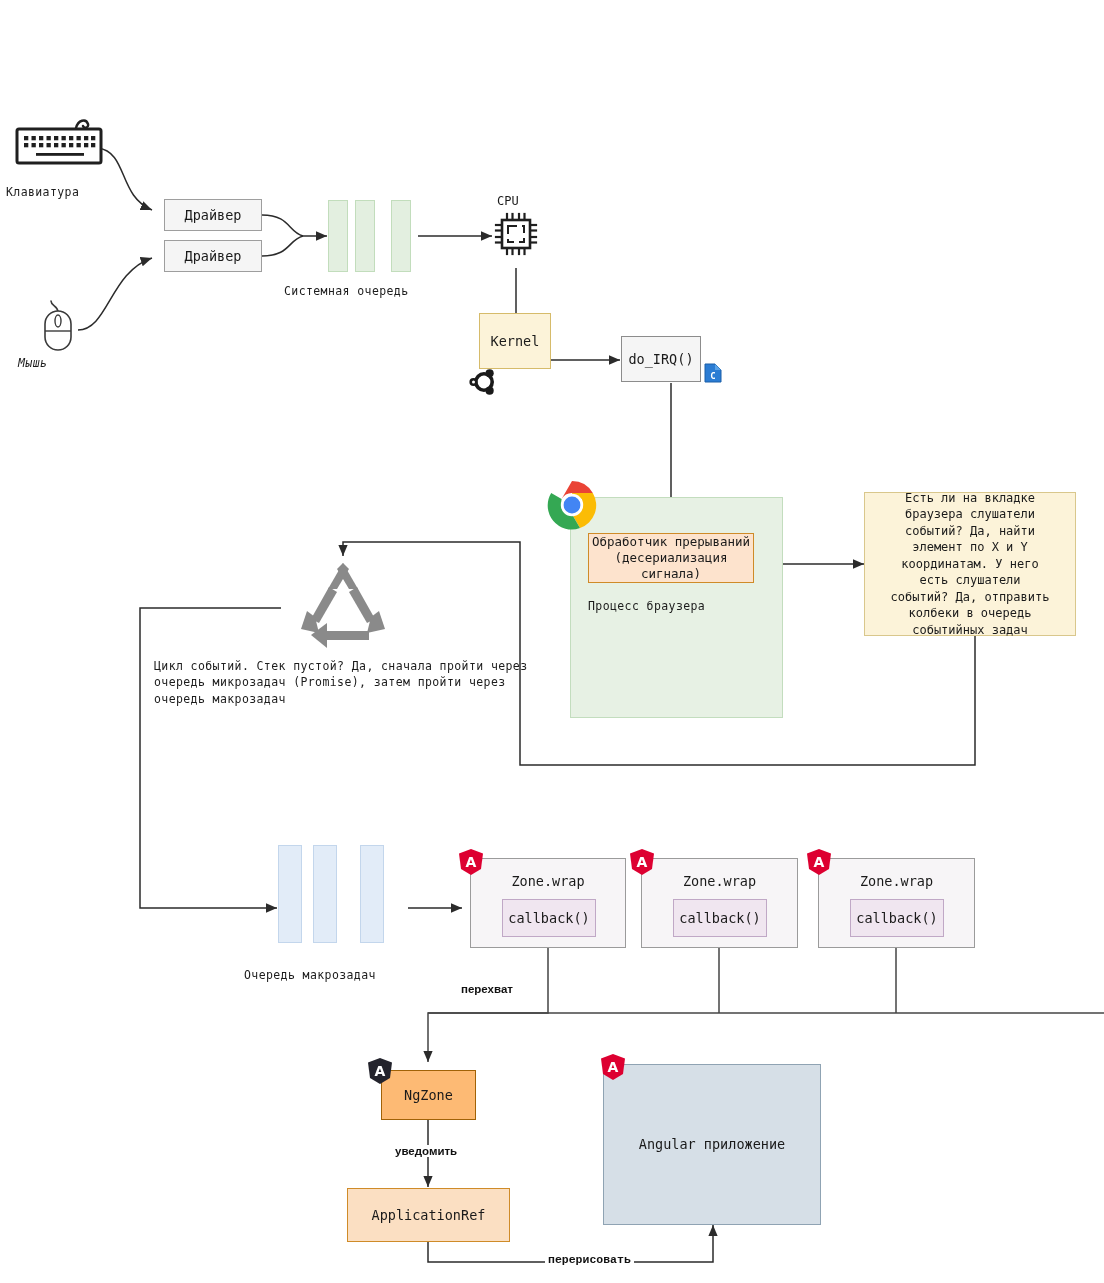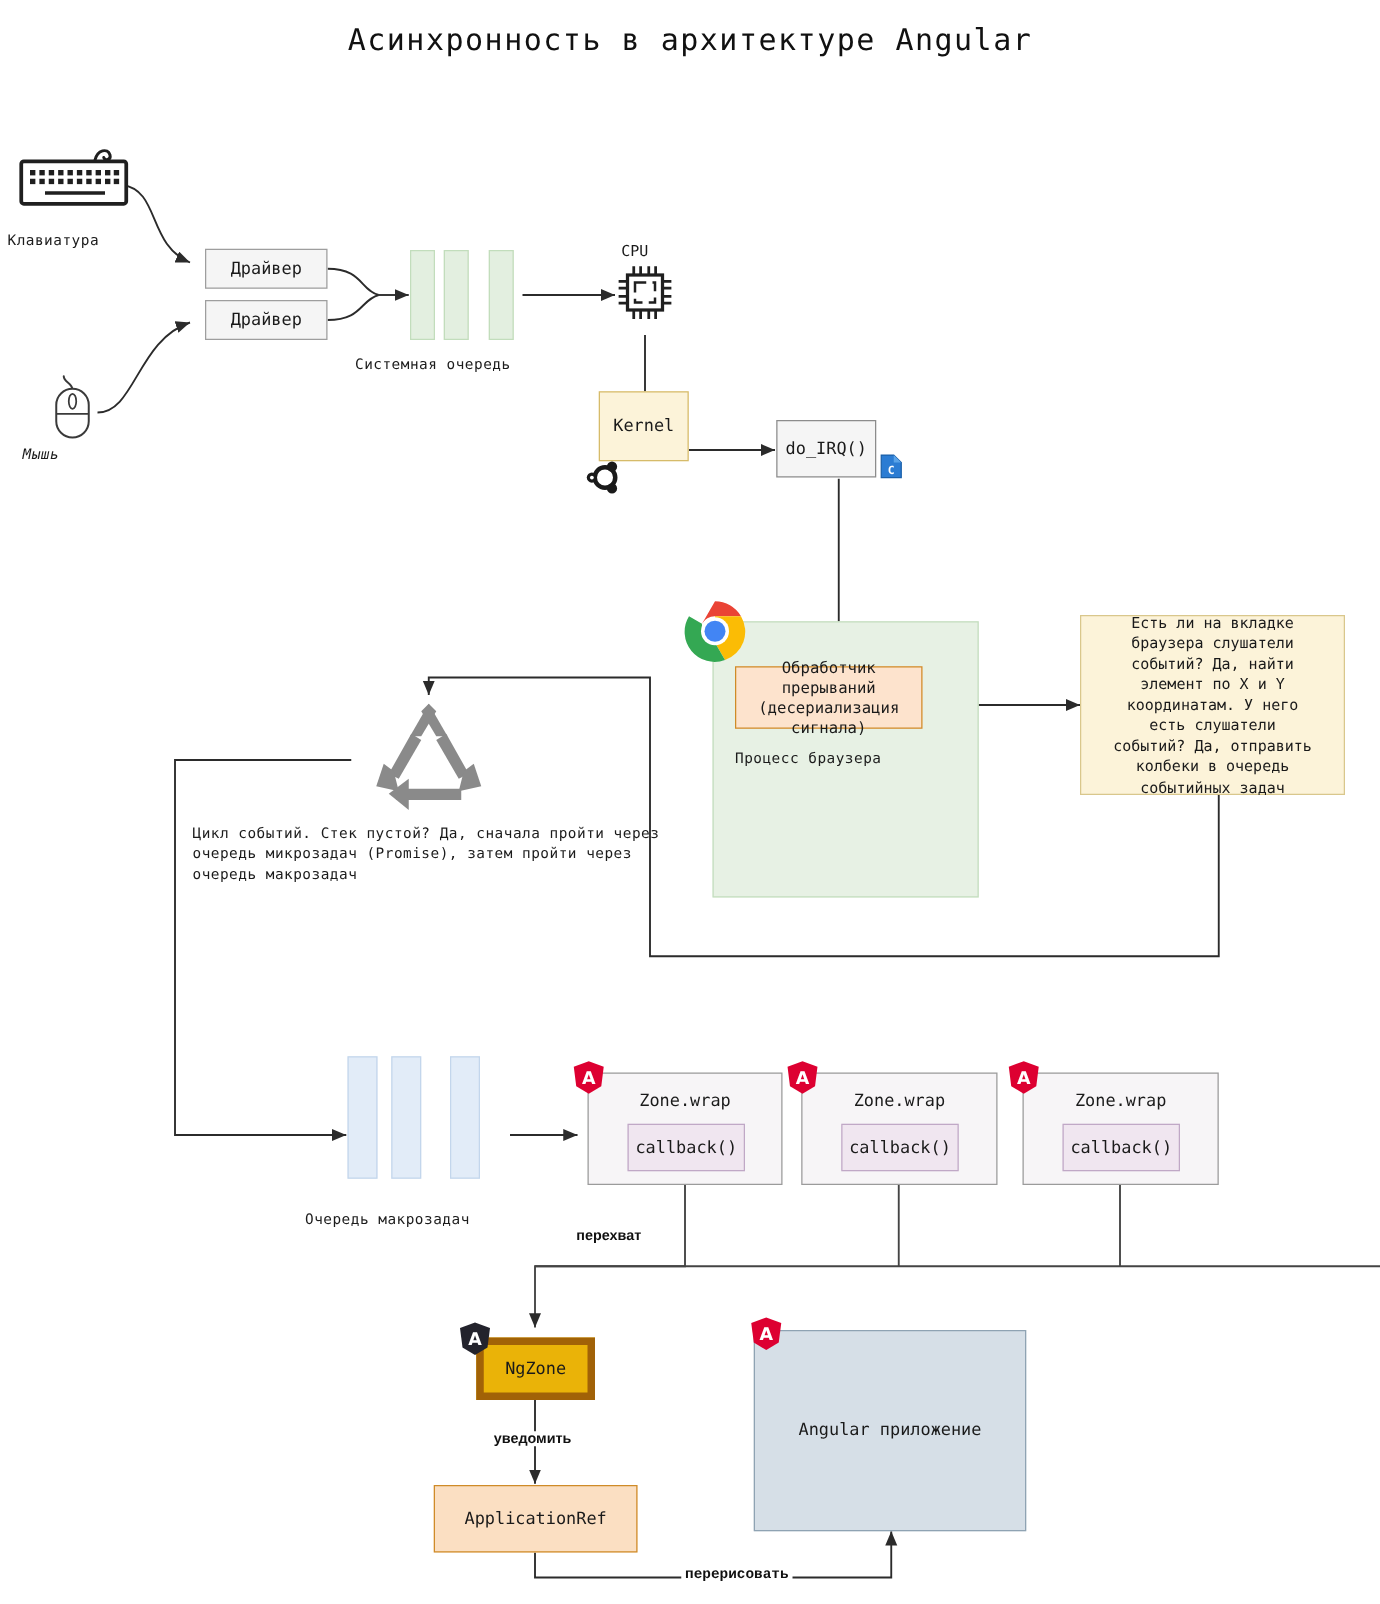--- a/index.html
+++ b/index.html
@@ -33,38 +33,37 @@
   .handler { background: #fde3cd; border: 1.4px solid #cf8b28; font-size: 12.5px; line-height: 1.3; }
   .noteorange { background: #fcf3d9; border: 1px solid #d9c78c; font-size: 12px; line-height: 1.38; padding: 8px 22px; }
 
   .zonebox { background: #f7f5f7; border: 1px solid #9b9b9b; }
   .zonetitle { position: absolute; left: 0; right: 0; top: 14px; text-align: center; font-size: 13.5px; }
   .cbbox {
     position: absolute; background: #f0e6f0; border: 1px solid #c0a8c6;
     display: flex; align-items: center; justify-content: center; font-size: 13.5px;
   }
 
-  .ngzone { background: #eab308; border: 6px solid #a16207; font-size: 13.5px; }
+  .ngzone { background: #fdba74; border: 1px solid #a16207; font-size: 13.5px; }
   .appref { background: #fbdfc2; border: 1px solid #cf8b28; font-size: 13.5px; }
   .ngapp  { background: #d6dfe7; border: 1px solid #8fa3b3; font-size: 13.5px; }
 
   .edgelabel {
     position: absolute; font-family: "Liberation Sans", sans-serif; font-weight: bold;
     font-size: 11.5px; color: #111; background: #fff; padding: 0 3px; white-space: nowrap;
   }
 
   .icon { position: absolute; }
   .cpulabel { position: absolute; font-size: 12px; }
 </style>
 </head>
 <body>
 
 <div id="canvas">
 
-  <div class="title">Асинхронность в архитектуре Angular</div>
 
   <svg class="wires" viewBox="0 0 1104 1283">
     <defs>
       <marker id="ah" markerWidth="9" markerHeight="9" refX="7.6" refY="3.2" orient="auto">
         <path d="M0,0 L7.6,3.2 L0,6.4 z" fill="#2b2b2b"></path>
       </marker>
       <marker id="ahg" markerWidth="9" markerHeight="9" refX="7.6" refY="3.2" orient="auto">
         <path d="M0,0 L7.6,3.2 L0,6.4 z" fill="#555"></path>
       </marker>
     </defs>
@@ -225,21 +224,21 @@
   <div class="icon" style="left:546px; top:479px; width:52px; height:52px;">
     <svg viewBox="0 0 52 52" width="52" height="52">
       <circle cx="26" cy="26" r="24" fill="#fff"></circle>
       <path d="M26,2 A24,24 0 0,1 46.8,14 L26,14 A12,12 0 0,0 15.6,20 Z" fill="#ea4335"></path>
       <path d="M46.8,14 A24,24 0 0,1 34,49 L24.4,32.4 A12,12 0 0,0 36,20 L26,20 L26,14 Z" fill="#fbbc05"></path>
       <path d="M34,49 A24,24 0 0,1 5.2,14 L15.6,20 A12,12 0 0,0 24.4,32.4 Z" fill="#34a853"></path>
       <circle cx="26" cy="26" r="11.2" fill="#fff"></circle>
       <circle cx="26" cy="26" r="8.4" fill="#4285f4"></circle>
     </svg>
   </div>
-  <div class="box handler" style="left:588px; top:533px; width:150px; height:50px;">
+  <div class="box handler" style="left:588px; top:533px; width:166px; height:50px;">
     <span>Обработчик прерываний (десериализация сигнала)</span>
   </div>
   <div class="cap" style="left:588px; top:599px; width:174px;">Процесс браузера</div>
 
   <div class="box noteorange" style="left:864px; top:492px; width:212px; height:144px;">
     <span>Есть ли на вкладке браузера слушатели событий? Да, найти элемент по X и Y координатам. У него есть слушатели событий? Да, отправить колбеки в очередь событийных задач</span>
   </div>
 
   <div class="icon" style="left:283px; top:553px; width:120px; height:104px;">
     <svg viewBox="0 0 120 104" width="120" height="104">

